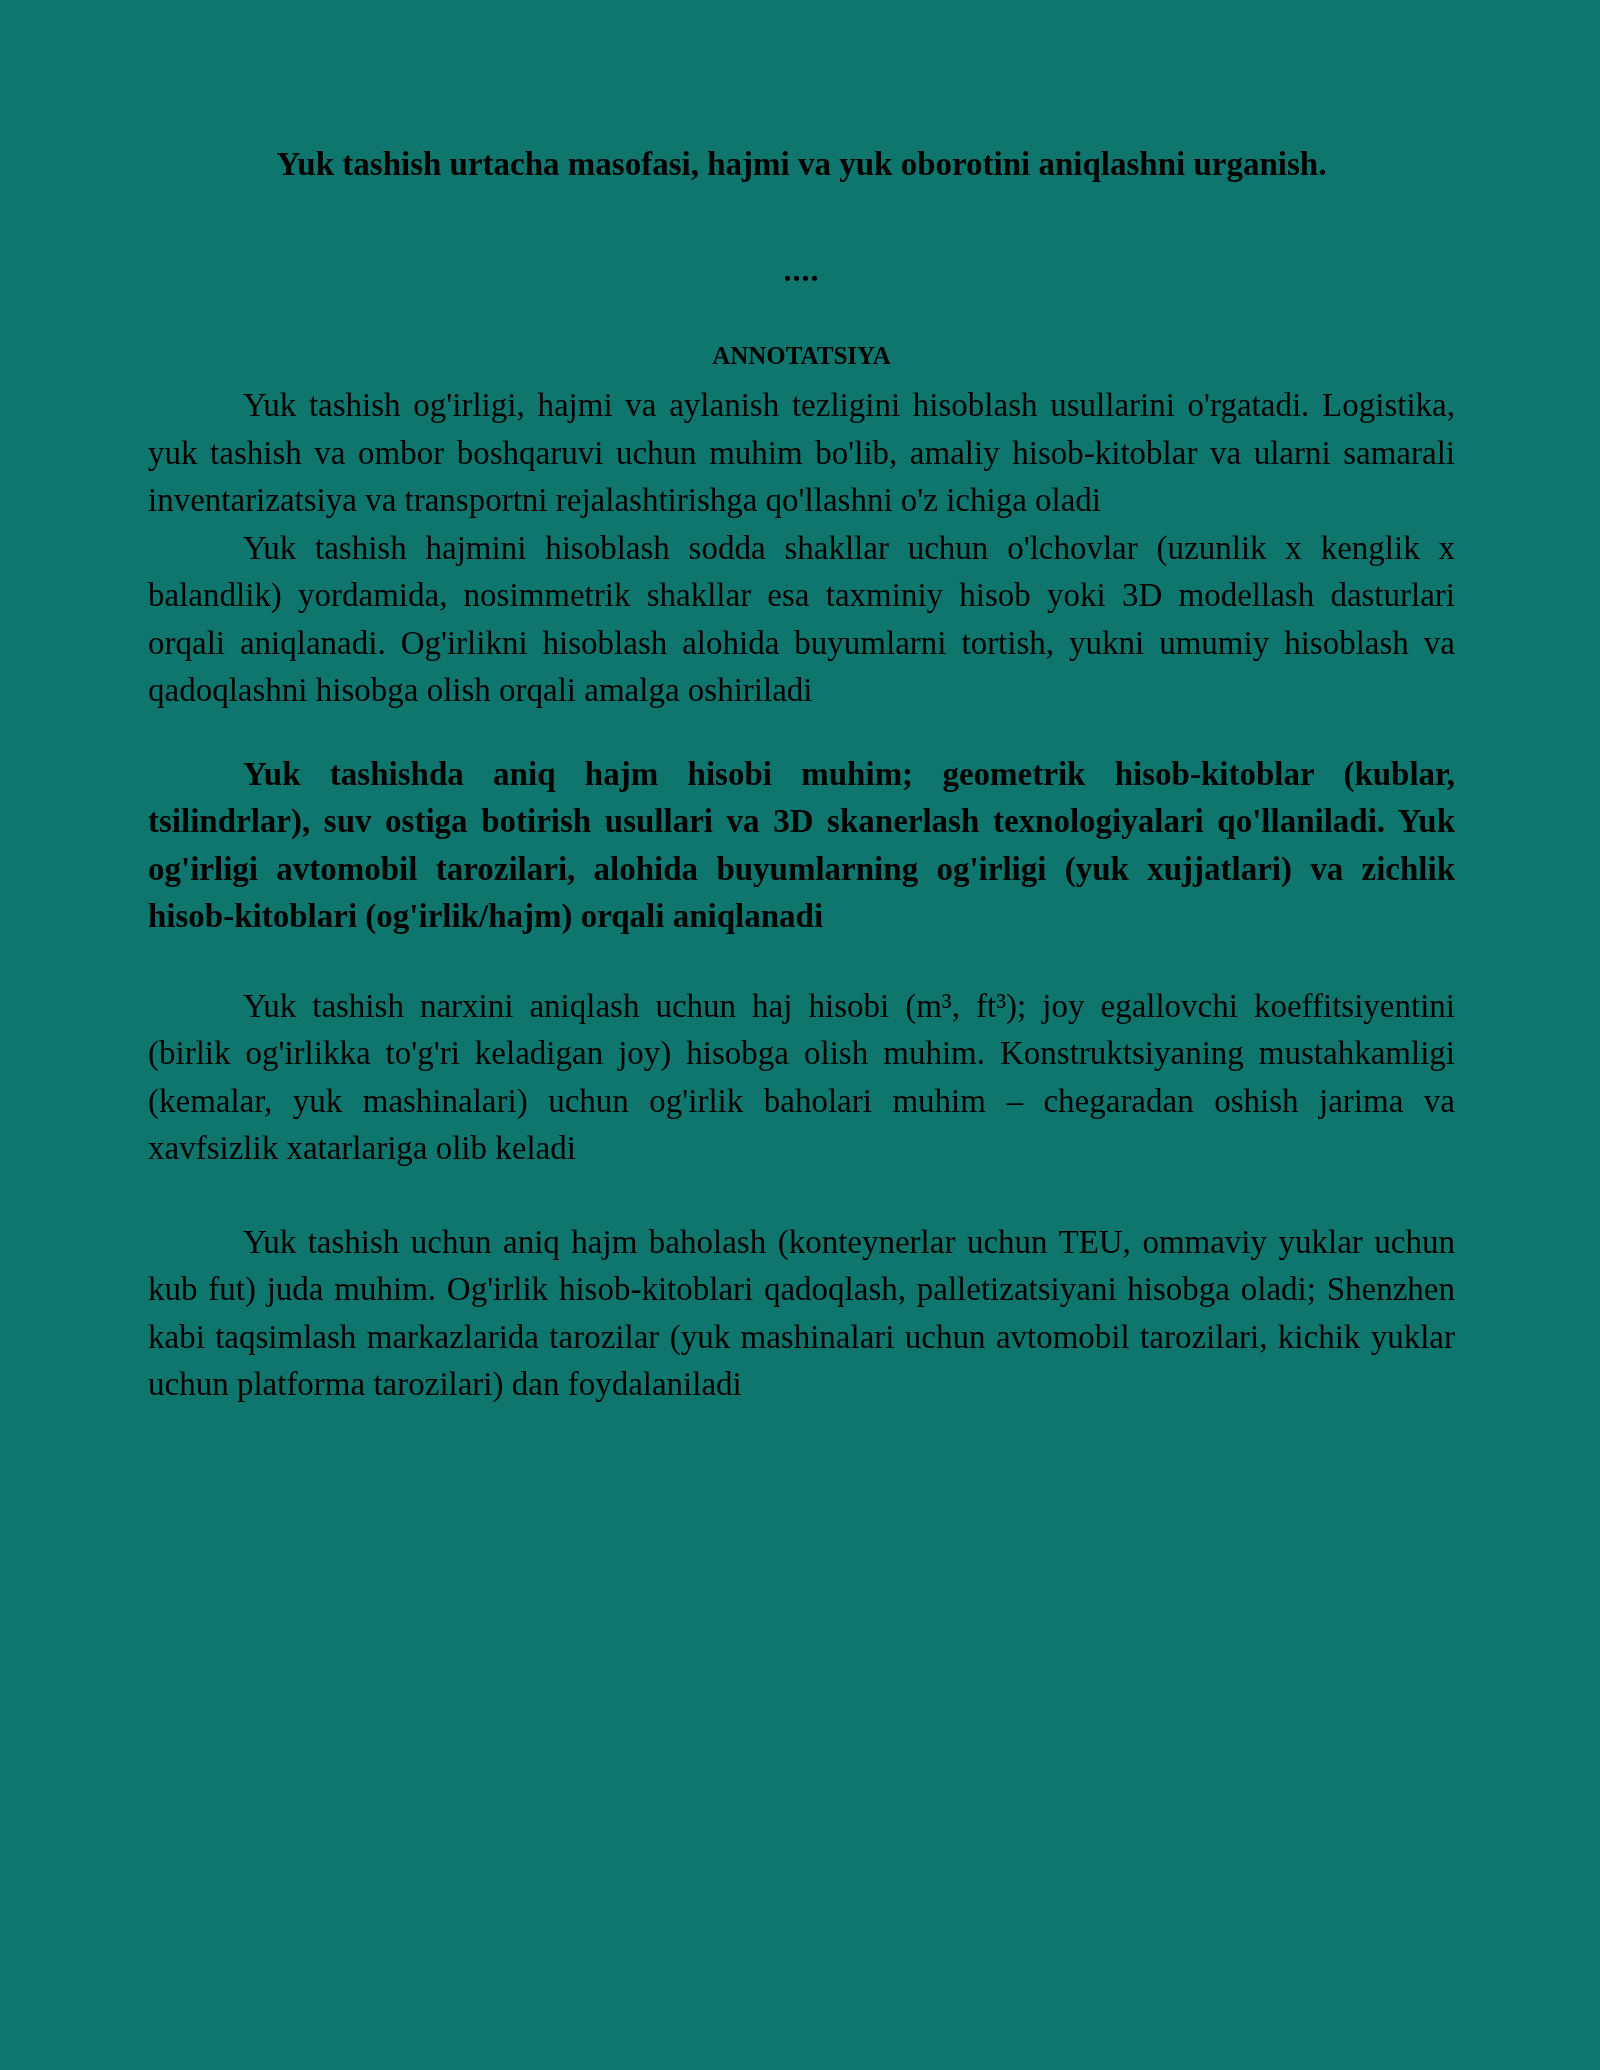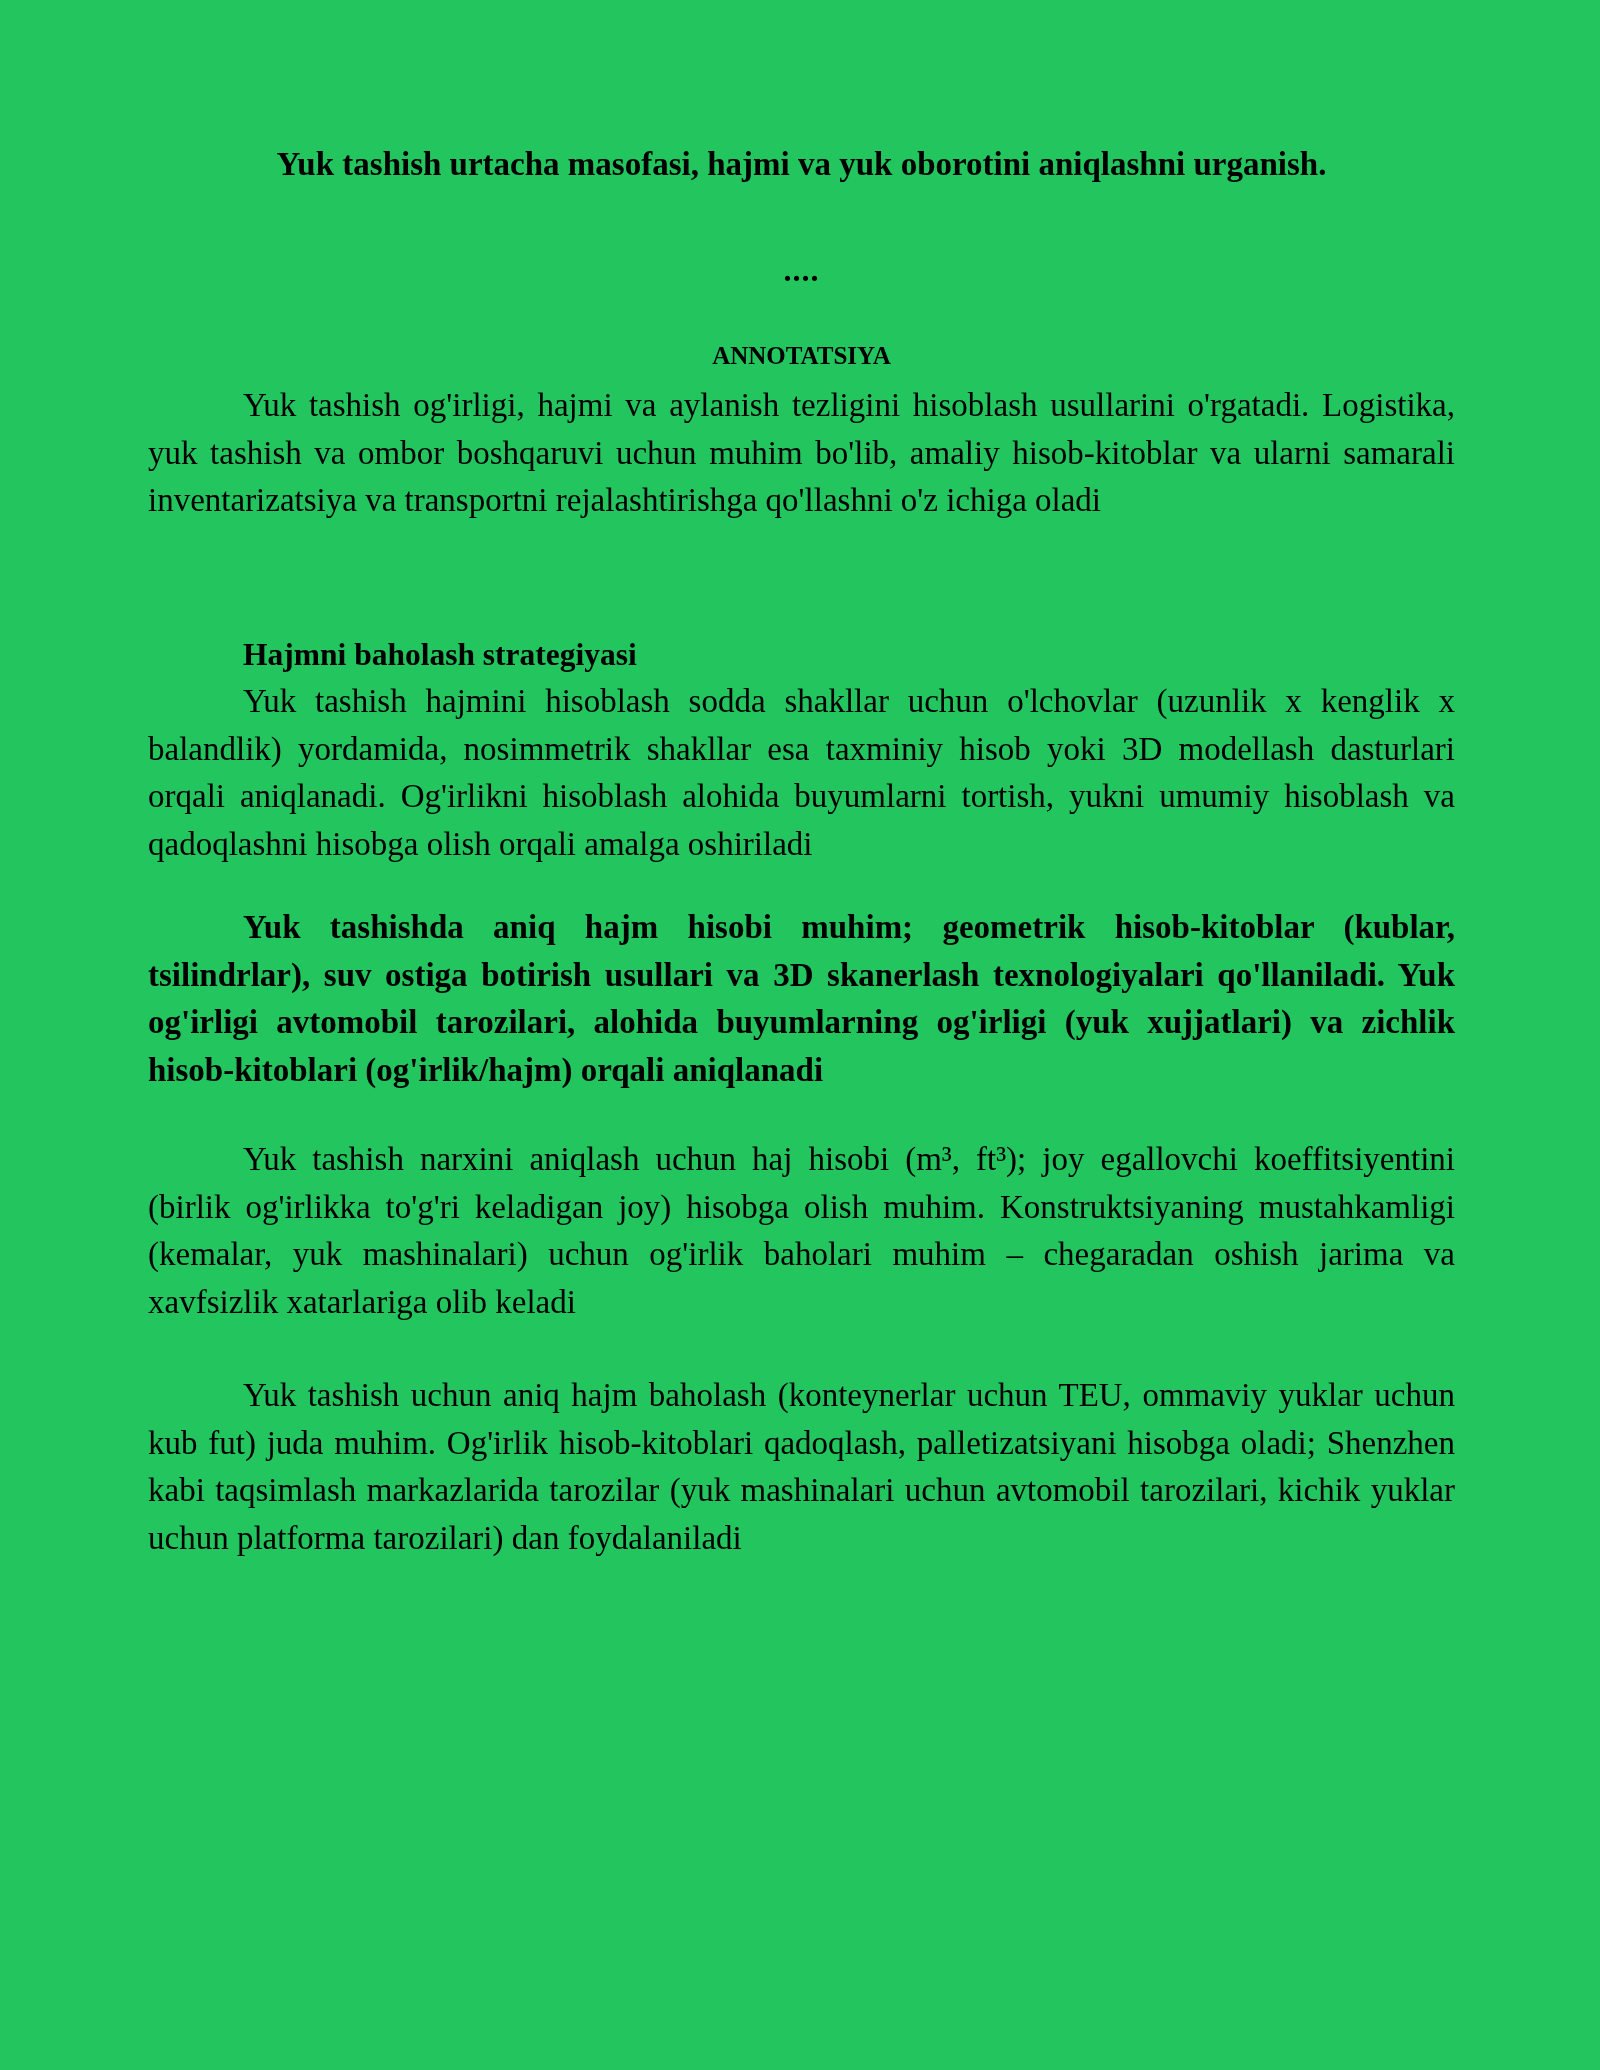--- a/index.html
+++ b/index.html
@@ -12,21 +12,21 @@
       width: 1600px;
       height: 2070px;
       color: #000000;
       font-family: "Liberation Serif", "DejaVu Serif", serif;
     }
     .page {
       width: 1600px;
       height: 2070px;
       padding: 140px 145px 0 148px;
       overflow: hidden;
-      background: #22c55e;
+      background: #0f766e;
     }
     .doc-title {
       font-size: 33px;
       font-weight: bold;
       text-align: center;
       margin: 0;
       line-height: 48px;
     }
     .separator {
       font-size: 32px;
@@ -74,21 +74,20 @@
 
   <h1 class="doc-title">Yuk tashish urtacha masofasi, hajmi va yuk oborotini aniqlashni urganish.</h1>
 
   <p class="separator">....</p>
 
   <h2 class="annot-heading">ANNOTATSIYA</h2>
 
   <p class="body-para mt-2">Yuk tashish og'irligi, hajmi va aylanish tezligini hisoblash usullarini o'rgatadi. Logistika, yuk tashish va ombor boshqaruvi uchun muhim bo'lib, amaliy hisob-kitoblar va ularni samarali inventarizatsiya va transportni rejalashtirishga qo'llashni o'z ichiga oladi</p>
 
 
-  <h3 class="sub-heading mt-106">Hajmni baholash strategiyasi</h3>
 
   <p class="body-para">Yuk tashish hajmini hisoblash sodda shakllar uchun o'lchovlar (uzunlik x kenglik x balandlik) yordamida, nosimmetrik shakllar esa taxminiy hisob yoki 3D modellash dasturlari orqali aniqlanadi. Og'irlikni hisoblash alohida buyumlarni tortish, yukni umumiy hisoblash va qadoqlashni hisobga olish orqali amalga oshiriladi</p>
 
   <p class="body-para mt-36">Yuk tashishda aniq hajm hisobi muhim; geometrik hisob-kitoblar (kublar, tsilindrlar), suv ostiga botirish usullari va 3D skanerlash texnologiyalari qo'llaniladi. Yuk og'irligi avtomobil tarozilari, alohida buyumlarning og'irligi (yuk xujjatlari) va zichlik hisob-kitoblari (og'irlik/hajm) orqali aniqlanadi</p>
 
   <p class="body-para mt-42">Yuk tashish narxini aniqlash uchun haj hisobi (m³, ft³);  joy egallovchi koeffitsiyentini (birlik og'irlikka to'g'ri keladigan joy) hisobga olish muhim. Konstruktsiyaning mustahkamligi (kemalar, yuk mashinalari) uchun og'irlik baholari muhim – chegaradan oshish jarima va xavfsizlik xatarlariga olib keladi</p>
 
 
 
   <p class="body-para mt-34">Yuk tashish uchun aniq hajm baholash (konteynerlar uchun TEU, ommaviy yuklar uchun kub fut) juda muhim. Og'irlik hisob-kitoblari qadoqlash, palletizatsiyani hisobga oladi;  Shenzhen kabi taqsimlash markazlarida tarozilar (yuk mashinalari uchun avtomobil tarozilari, kichik yuklar uchun platforma tarozilari) dan foydalaniladi</p>

